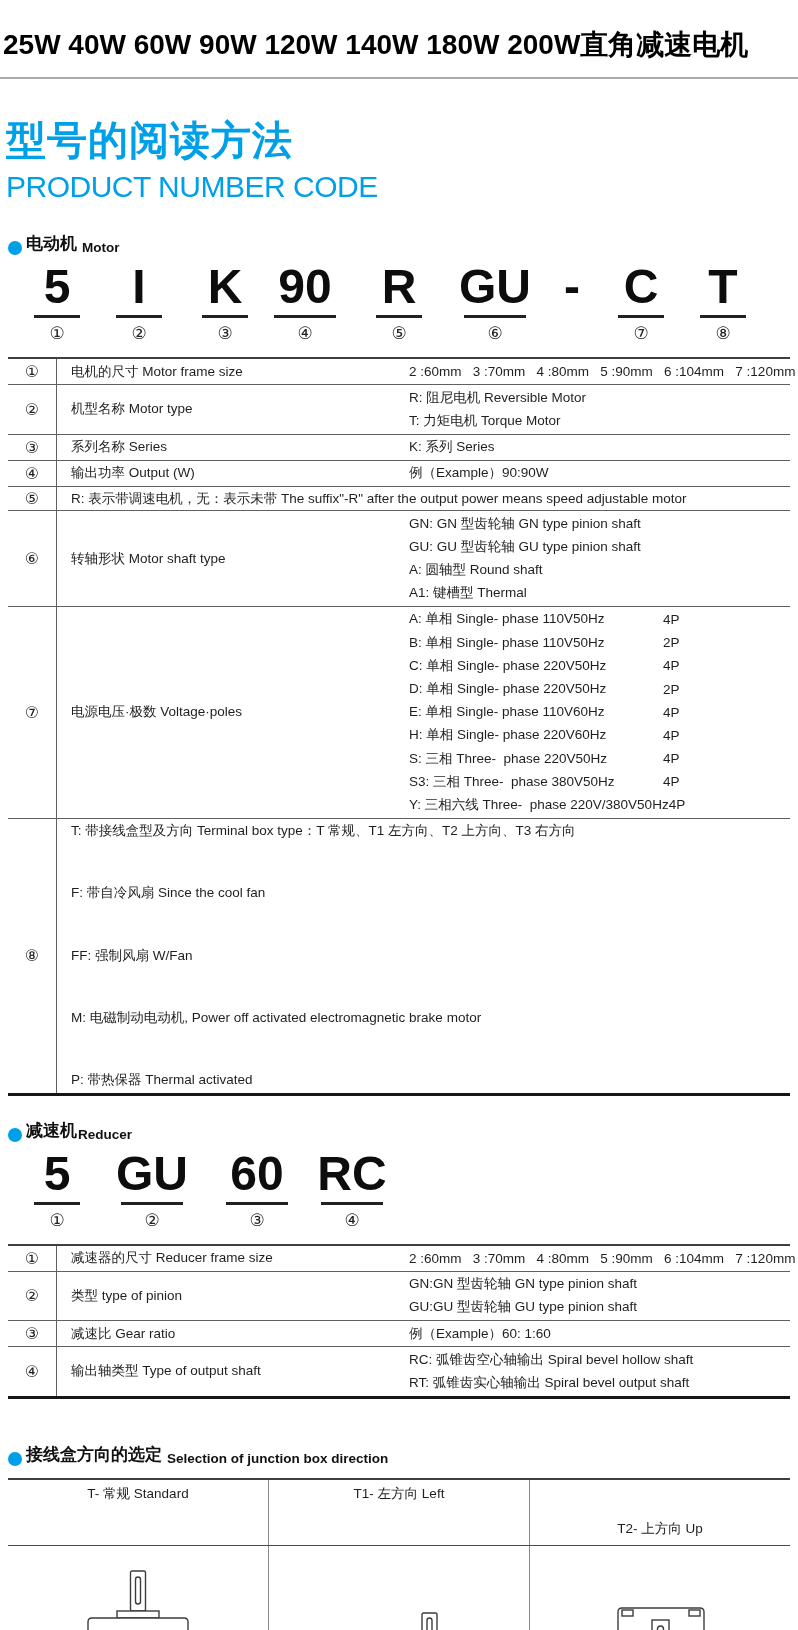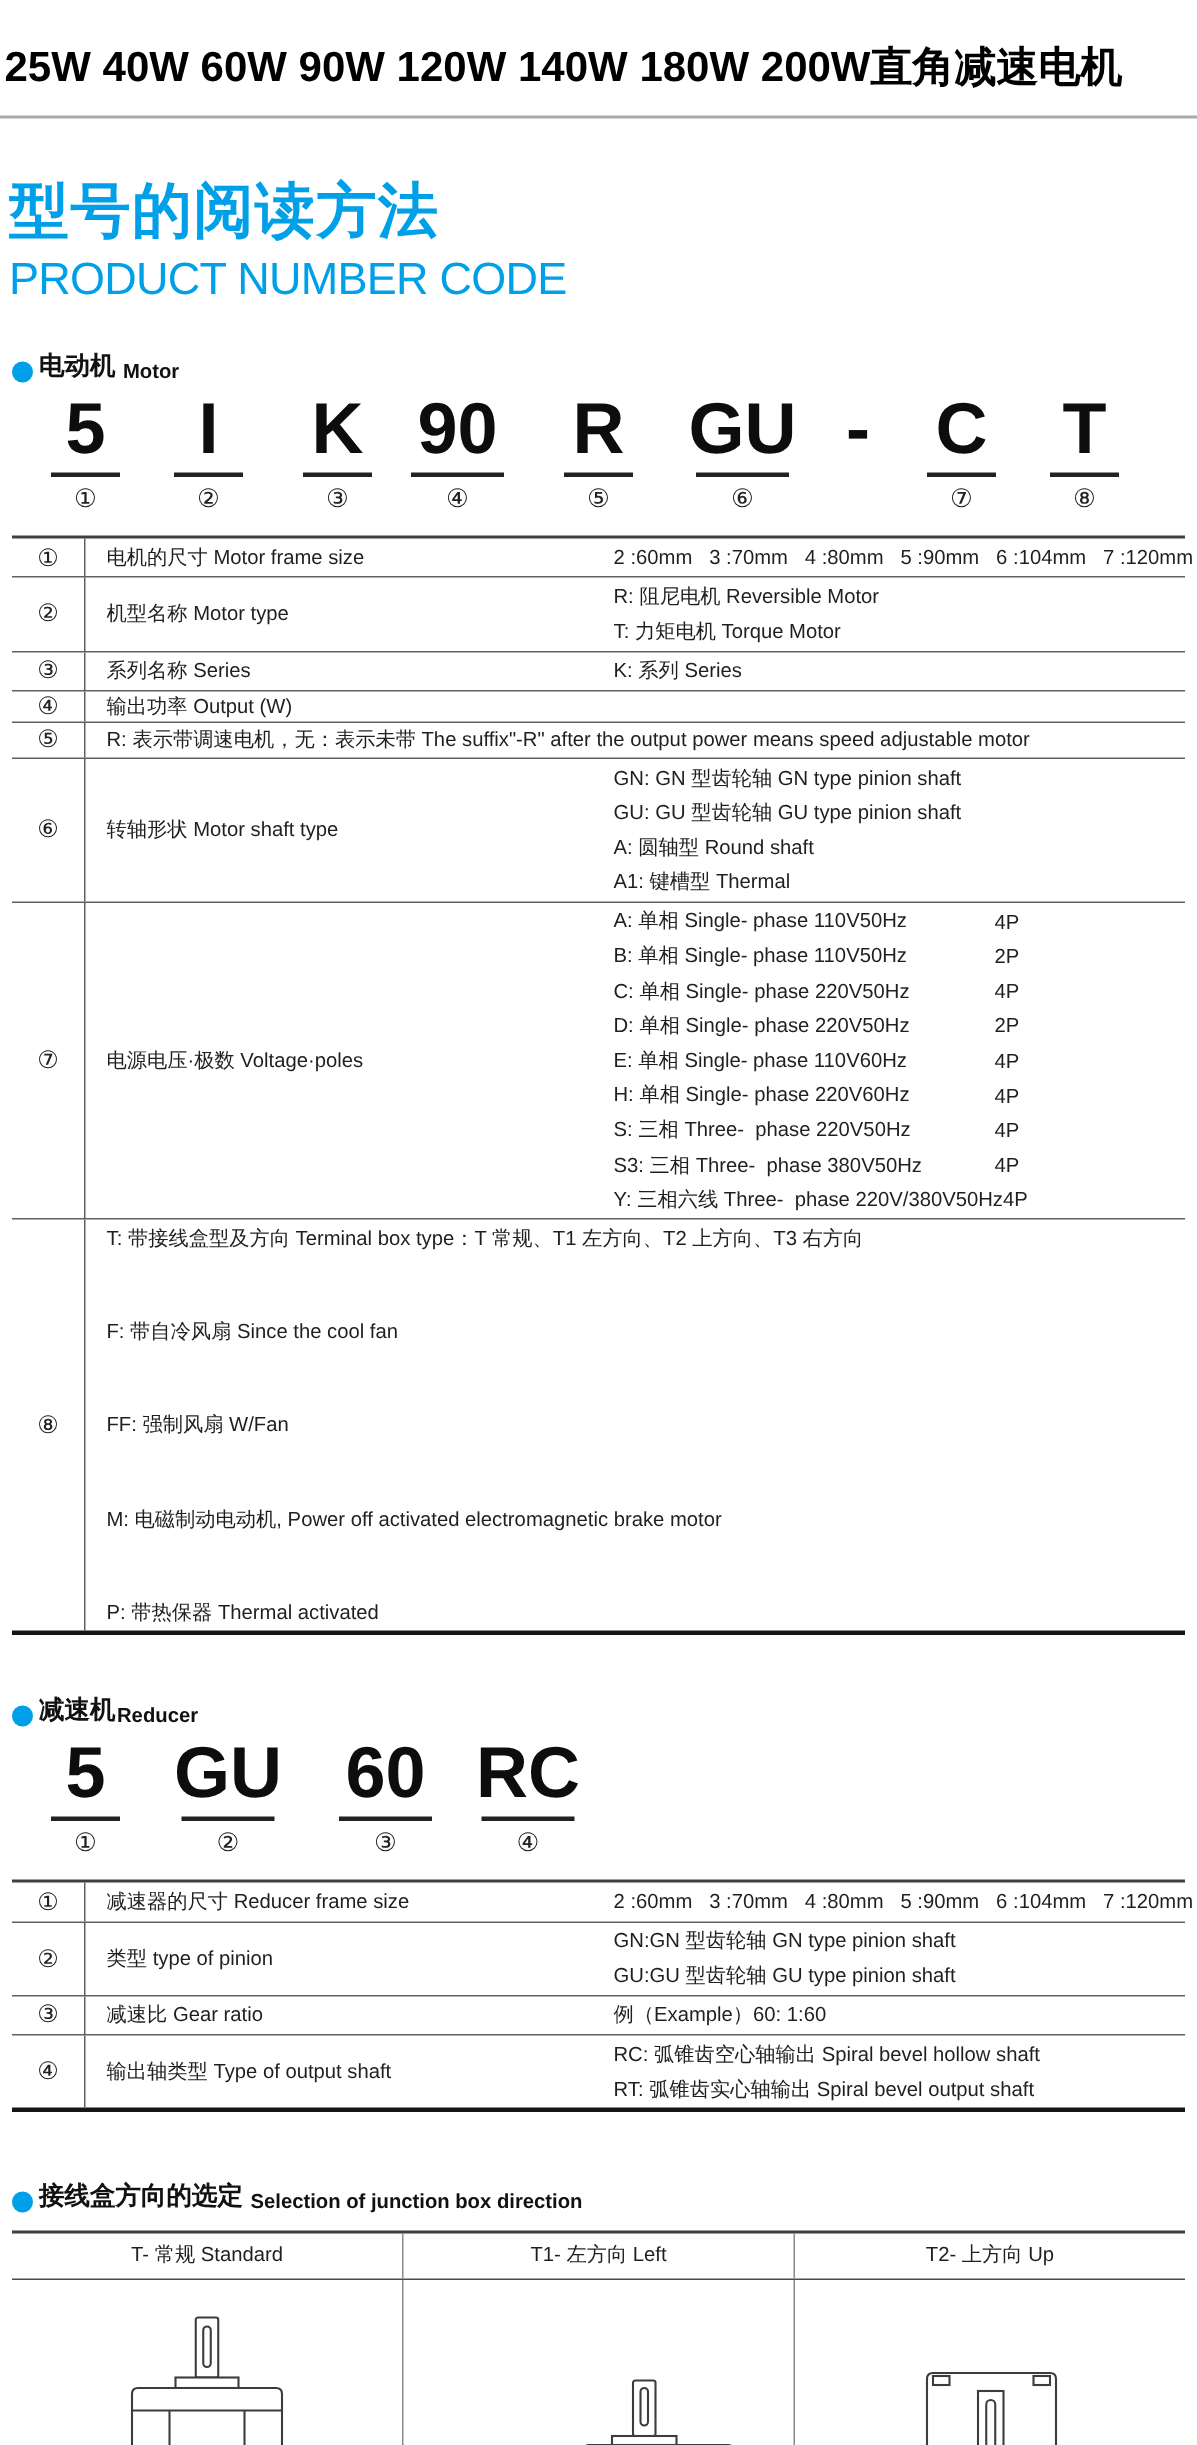--- a/index.html
+++ b/index.html
@@ -52,21 +52,21 @@
   .val-line { height: 23.2px; display: flex; align-items: center; white-space: pre; }
   .val-line .t { flex: 0 0 254px; white-space: pre; }
   .val-line .p { white-space: pre; }
   .full-cell { flex: 1; display: flex; align-items: center; padding-left: 14px; min-height: 23.2px; }
   .lines-cell { flex: 1; display: flex; flex-direction: column; justify-content: flex-end; padding: 1px 0 1px 14px; gap: 39px; }
 
   
   .junc-table { margin: 12px 8px 0 8px; border-top: 2px solid #3f3f3f; }
   .junc-head { display: flex; border-bottom: 1px solid #4a4a4a; }
   .junc-head-cell { flex: 1; text-align: center; padding: 5px 0 7px; font-size: 13.5px; color: #1f1f1f; border-right: 1px solid #8a8a8a; }
-  .junc-head-cell:last-child { border-right: none; }
+  .junc-head-cell:last-child { border-right: none; margin-top: 35px; }
   .junc-body { display: flex; height: 300px; }
   .junc-cell { flex: 1; border-right: 1px solid #8a8a8a; position: relative; }
   .junc-cell:last-child { border-right: none; }
   .diag { position: absolute; }
   .diag svg { display: block; }
   .diag-std { left: 50px; top: 24px; }
   .diag-left { left: 28px; top: 66px; }
   .diag-up { left: 46px; top: 56px; }
 </style>
 </head>
@@ -149,20 +149,23 @@
   <div class="spec-row">
     <div class="no-cell">③</div>
     <div class="desc-cell">系列名称 Series</div>
     <div class="val-cell">
         <div class="val-line">K: 系列 Series</div>
       </div>
   </div>
   <div class="spec-row">
     <div class="no-cell">④</div>
     <div class="desc-cell">输出功率 Output (W)</div>
+    <div class="val-cell">
+        <div class="val-line">例（Example）90:90W</div>
+      </div>
   </div>
   <div class="spec-row">
     <div class="no-cell">⑤</div>
     <div class="full-cell">R: 表示带调速电机，无：表示未带 The suffix"-R" after the output power means speed adjustable motor</div>
   </div>
   <div class="spec-row">
     <div class="no-cell">⑥</div>
     <div class="desc-cell">转轴形状 Motor shaft type</div>
     <div class="val-cell">
       <div class="val-line">GN: GN 型齿轮轴 GN type pinion shaft</div>
@@ -191,21 +194,21 @@
     <div class="lines-cell">
       <div class="val-line">T: 带接线盒型及方向 Terminal box type：T 常规、T1 左方向、T2 上方向、T3 右方向</div>
       <div class="val-line">F: 带自冷风扇 Since the cool fan</div>
       <div class="val-line">FF: 强制风扇 W/Fan</div>
       <div class="val-line">M: 电磁制动电动机, Power off activated electromagnetic brake motor</div>
       <div class="val-line">P: 带热保器 Thermal activated</div>
     </div>
   </div>
 </div>
 
-<div class="section-head" style="margin-top:38px">
+<div class="section-head" style="margin-top:23px">
   <span class="bullet"></span>
   <span class="section-zh">减速机</span>
   <span class="section-en" style="margin-left:1px">Reducer</span>
 </div>
 
 <div class="code-row">
   <div class="code-part rc0">
     <div class="code-char">5</div>
     <div class="code-underline"></div>
     <div class="code-no">①</div>

